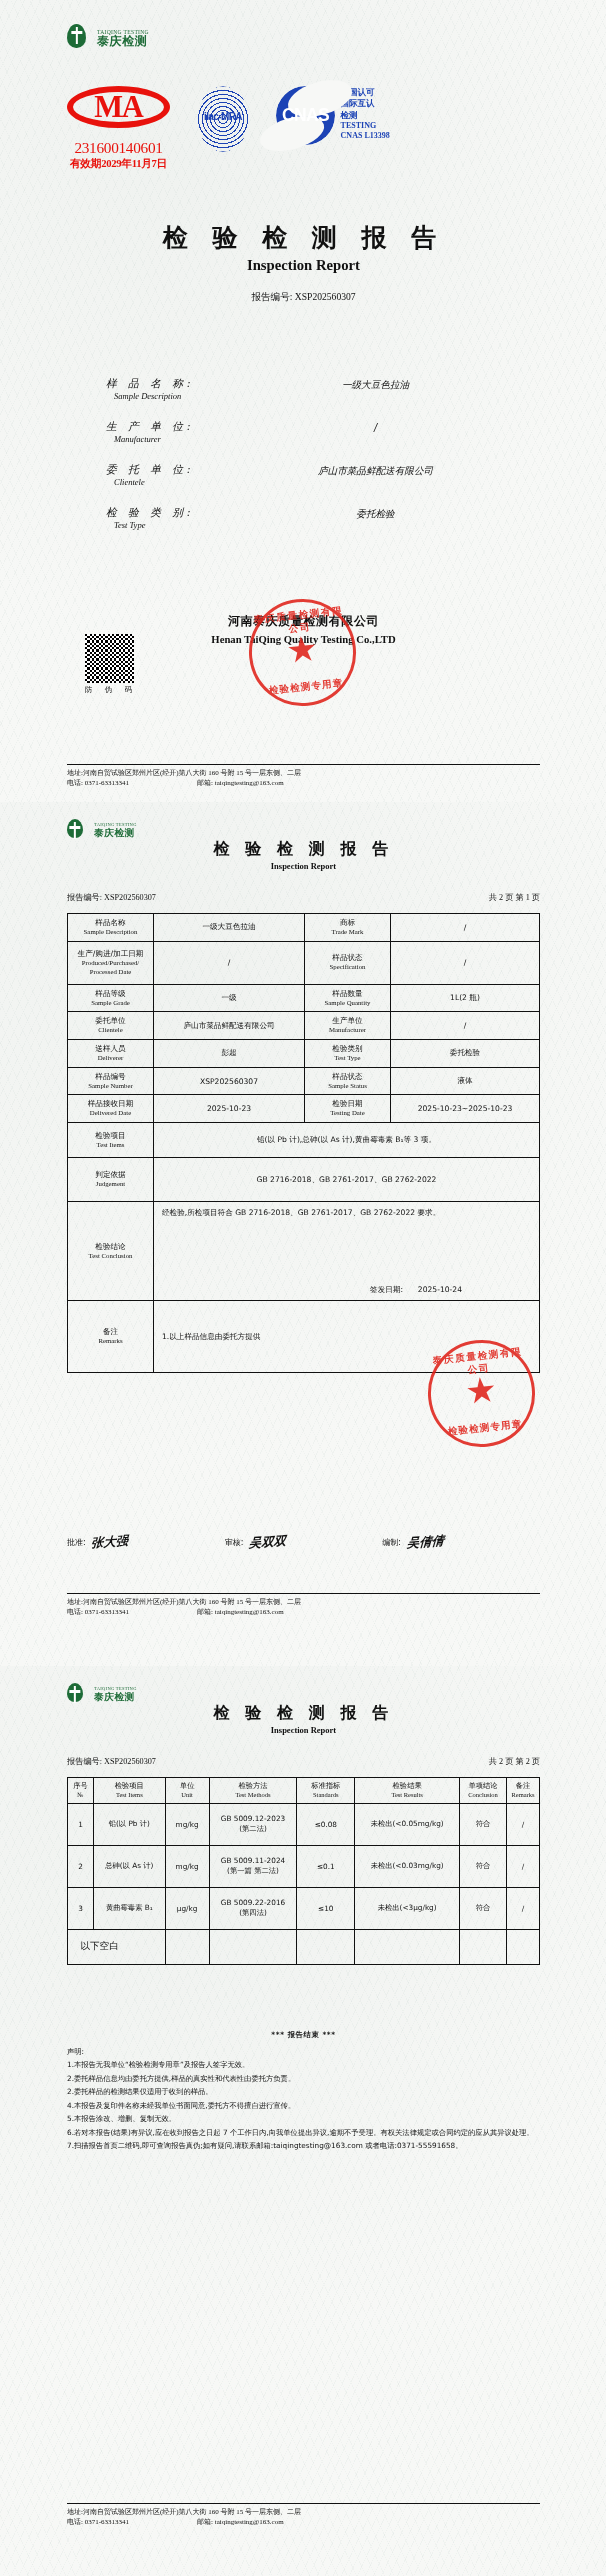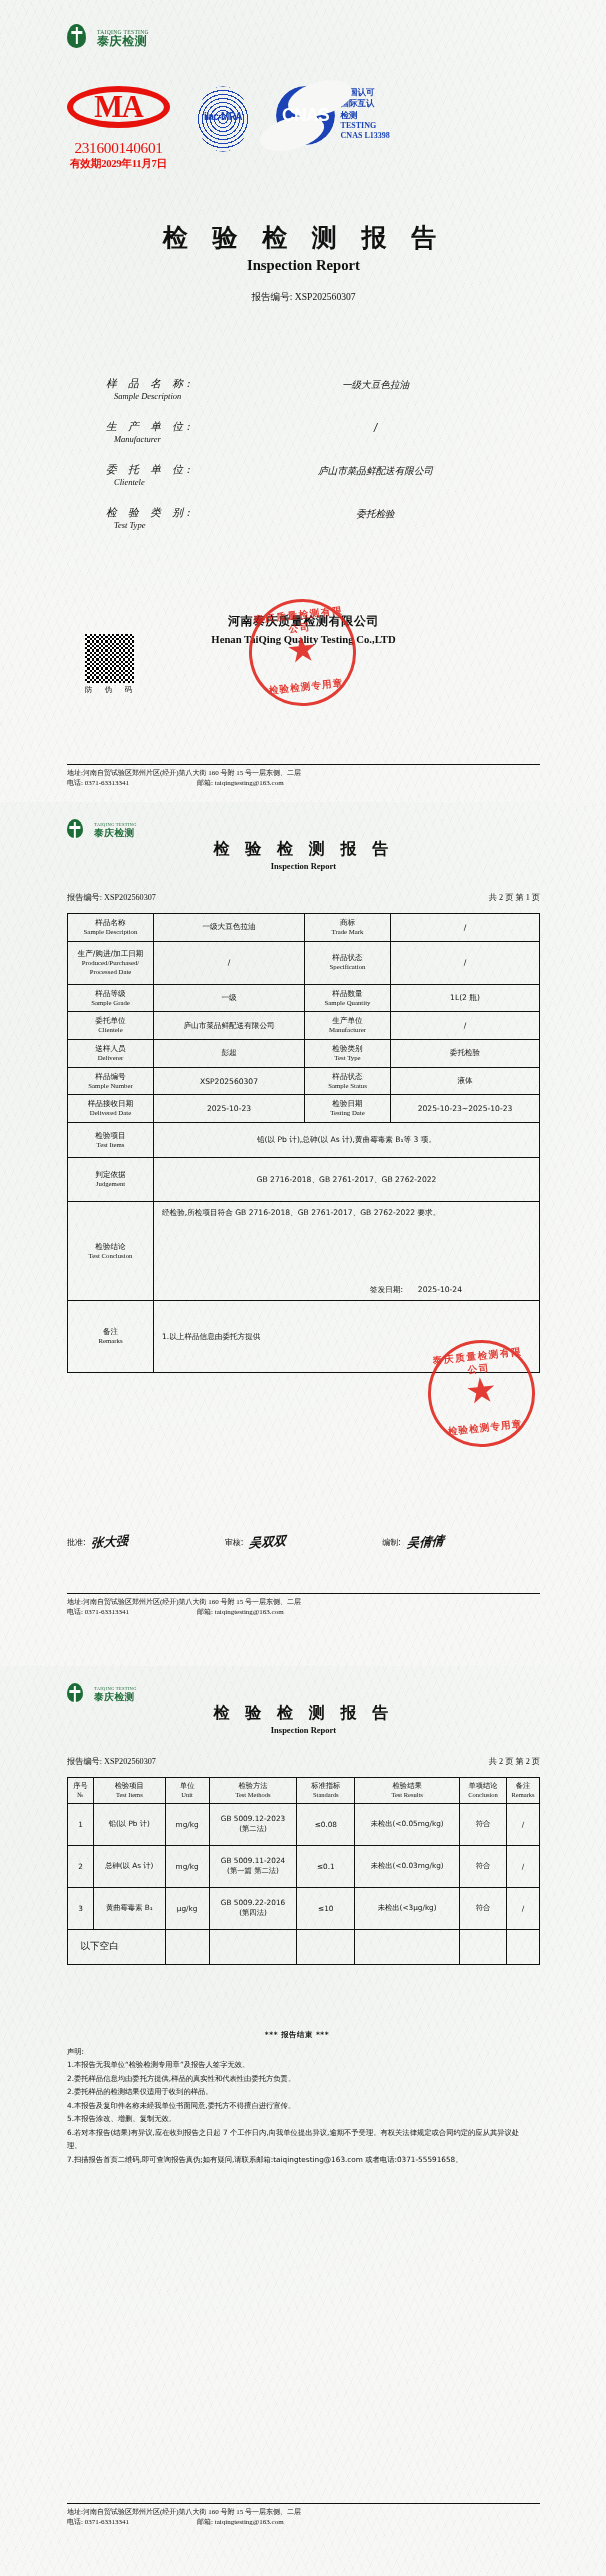--- a/index.html
+++ b/index.html
@@ -181,21 +181,21 @@
   
   .sign-row {
     position:absolute; left:67px; right:67px;
     display:flex; font-size:8px; align-items:center;
   }
   .sign-cell { display:flex; align-items:center; gap:5.6px; width:33.33%; }
   .sig-img { font-family:"DejaVu Serif","Liberation Serif",serif; font-size:12.4px;
              font-style:italic; font-weight:bold; transform:rotate(-4deg) skewX(-7deg); }
 
   
-  .decl { position:absolute; left:67px; right:80px; font-size:7.3px; line-height:1.85; }
+  .decl { position:absolute; left:67px; right:67px; font-size:7.3px; line-height:1.85; }
   .decl .hd { text-align:center; font-weight:bold; margin-bottom:3.4px; letter-spacing:0.6px; }
 </style>
 </head>
 <body>
 
 <div class="page p1">
 
   <div class="brand" style="left:67px; top:24px;">
     <div class="brand-mark"></div>
     <div class="brand-txt">

